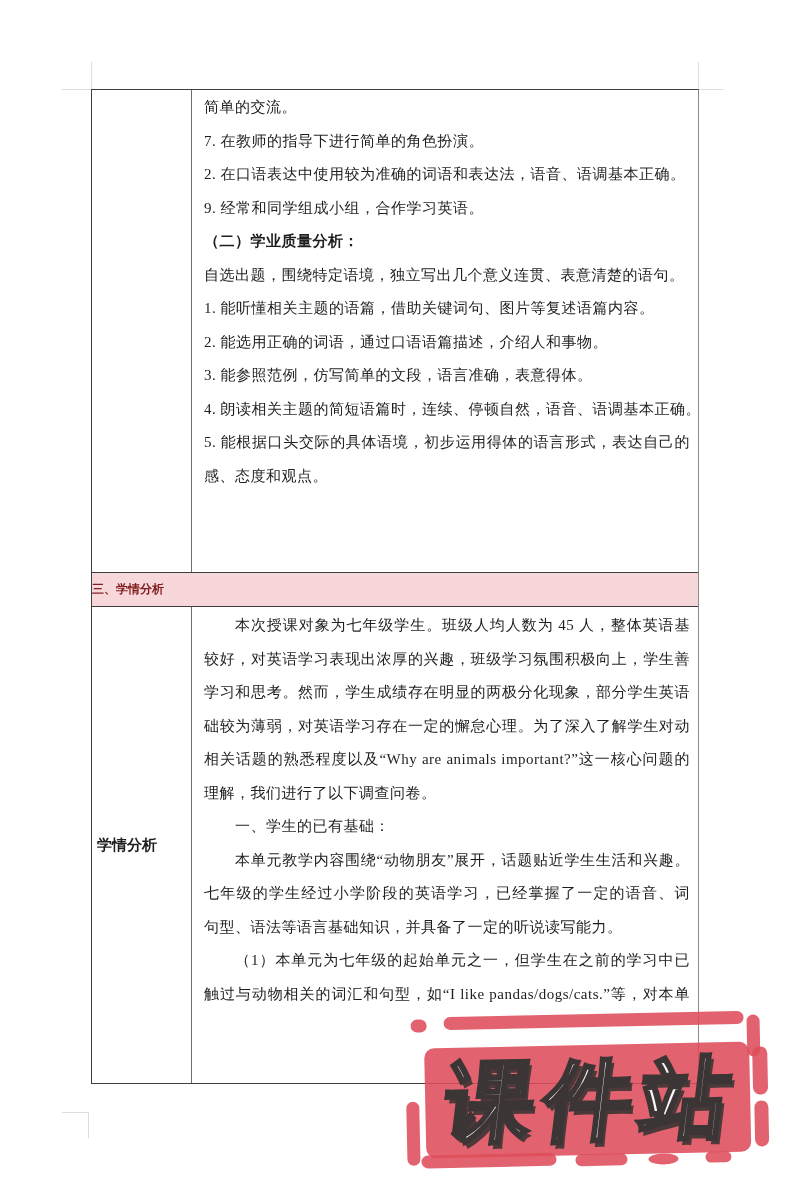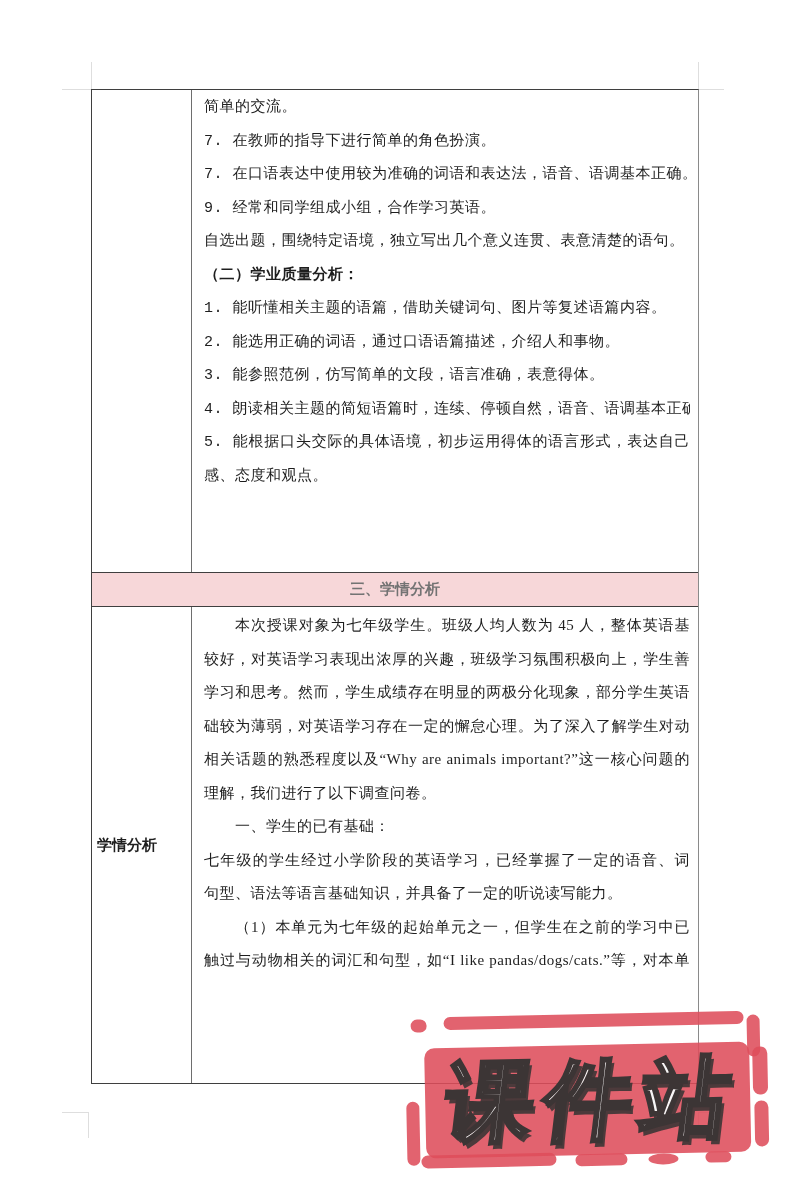--- a/index.html
+++ b/index.html
@@ -13,26 +13,26 @@
   .mark{position:absolute;background:var(--mark,#dedede);}
   
   .doc-table{
     position:absolute;left:91px;top:89px;width:606px;
     border:1px solid var(--border,#3f3f3f);
     border-right-color:#8a8a8a;
     background:#fff;
     box-sizing:content-box;
   }
   .row{display:flex;box-sizing:border-box;}
-  .row1{height:483px;border-bottom:1px solid var(--border,#3f3f3f);font-family:Liberation Mono, monospace;}
+  .row1{height:483px;border-bottom:1px solid var(--border,#3f3f3f);}
   .row2{
     height:33px;border-bottom:1px solid var(--border,#3f3f3f);
     background:var(--header_bg,#f7d7d9);
-    display:flex;align-items:center;justify-content:center;
-    font-weight:bold;font-size:15px;color:#737373;
+    display:flex;align-items:center;
+    font-weight:bold;font-size:12px;color:#7f1d1d;
   }
   .row3{height:476px;}
   .cell-left{
     width:100px;flex:none;border-right:1px solid #6e6e6e;
     box-sizing:border-box;
   }
   .row3 .cell-left{
     display:flex;align-items:center;padding-left:5px;
     font-weight:bold;font-size:15px;text-align:center;
   }
@@ -83,24 +83,24 @@
 <div class="mark" style="left:698px;top:1113px;width:1px;height:26px"></div>
 
 <div class="doc-table">
 
   <div class="row row1">
     <div class="cell-left"></div>
     <div class="cell-right">
 
     <div class="line">简单的交流。</div>
         <div class="line">7. 在教师的指导下进行简单的角色扮演。</div>
-        <div class="line">7. 在口语表达中使用较为准确的词语和表达法，语音、语调基本正确。</div>
+        <div class="line">2. 在口语表达中使用较为准确的词语和表达法，语音、语调基本正确。</div>
         <div class="line">9. 经常和同学组成小组，合作学习英语。</div>
+        <div class="line b">（二）学业质量分析：</div>
         <div class="line">自选出题，围绕特定语境，独立写出几个意义连贯、表意清楚的语句。</div>
-        <div class="line b">（二）学业质量分析：</div>
         <div class="line">1. 能听懂相关主题的语篇，借助关键词句、图片等复述语篇内容。</div>
         <div class="line">2. 能选用正确的词语，通过口语语篇描述，介绍人和事物。</div>
         <div class="line">3. 能参照范例，仿写简单的文段，语言准确，表意得体。</div>
         <div class="line">4. 朗读相关主题的简短语篇时，连续、停顿自然，语音、语调基本正确。</div>
         <div class="line j">5. 能根据口头交际的具体语境，初步运用得体的语言形式，表达自己的情</div>
         <div class="line">感、态度和观点。</div>
       </div>
   </div>
 
   <div class="row2">
@@ -113,20 +113,21 @@
     </div>
     <div class="cell-right">
 
     <div class="line j i">本次授课对象为七年级学生。班级人均人数为 45 人，整体英语基础</div>
         <div class="line j">较好，对英语学习表现出浓厚的兴趣，班级学习氛围积极向上，学生善于</div>
         <div class="line j">学习和思考。然而，学生成绩存在明显的两极分化现象，部分学生英语基</div>
         <div class="line j">础较为薄弱，对英语学习存在一定的懈怠心理。为了深入了解学生对动物</div>
         <div class="line j">相关话题的熟悉程度以及“Why are animals important?”这一核心问题的</div>
         <div class="line">理解，我们进行了以下调查问卷。</div>
         <div class="line i">一、学生的已有基础：</div>
+        <div class="line j i">本单元教学内容围绕“动物朋友”展开，话题贴近学生生活和兴趣。</div>
         <div class="line j">七年级的学生经过小学阶段的英语学习，已经掌握了一定的语音、词汇、</div>
         <div class="line">句型、语法等语言基础知识，并具备了一定的听说读写能力。</div>
         <div class="line j i">（1）本单元为七年级的起始单元之一，但学生在之前的学习中已接</div>
         <div class="line j">触过与动物相关的词汇和句型，如“I like pandas/dogs/cats.”等，对本单</div>
       </div>
   </div>
 
 </div>
 
 <div class="stamp">

